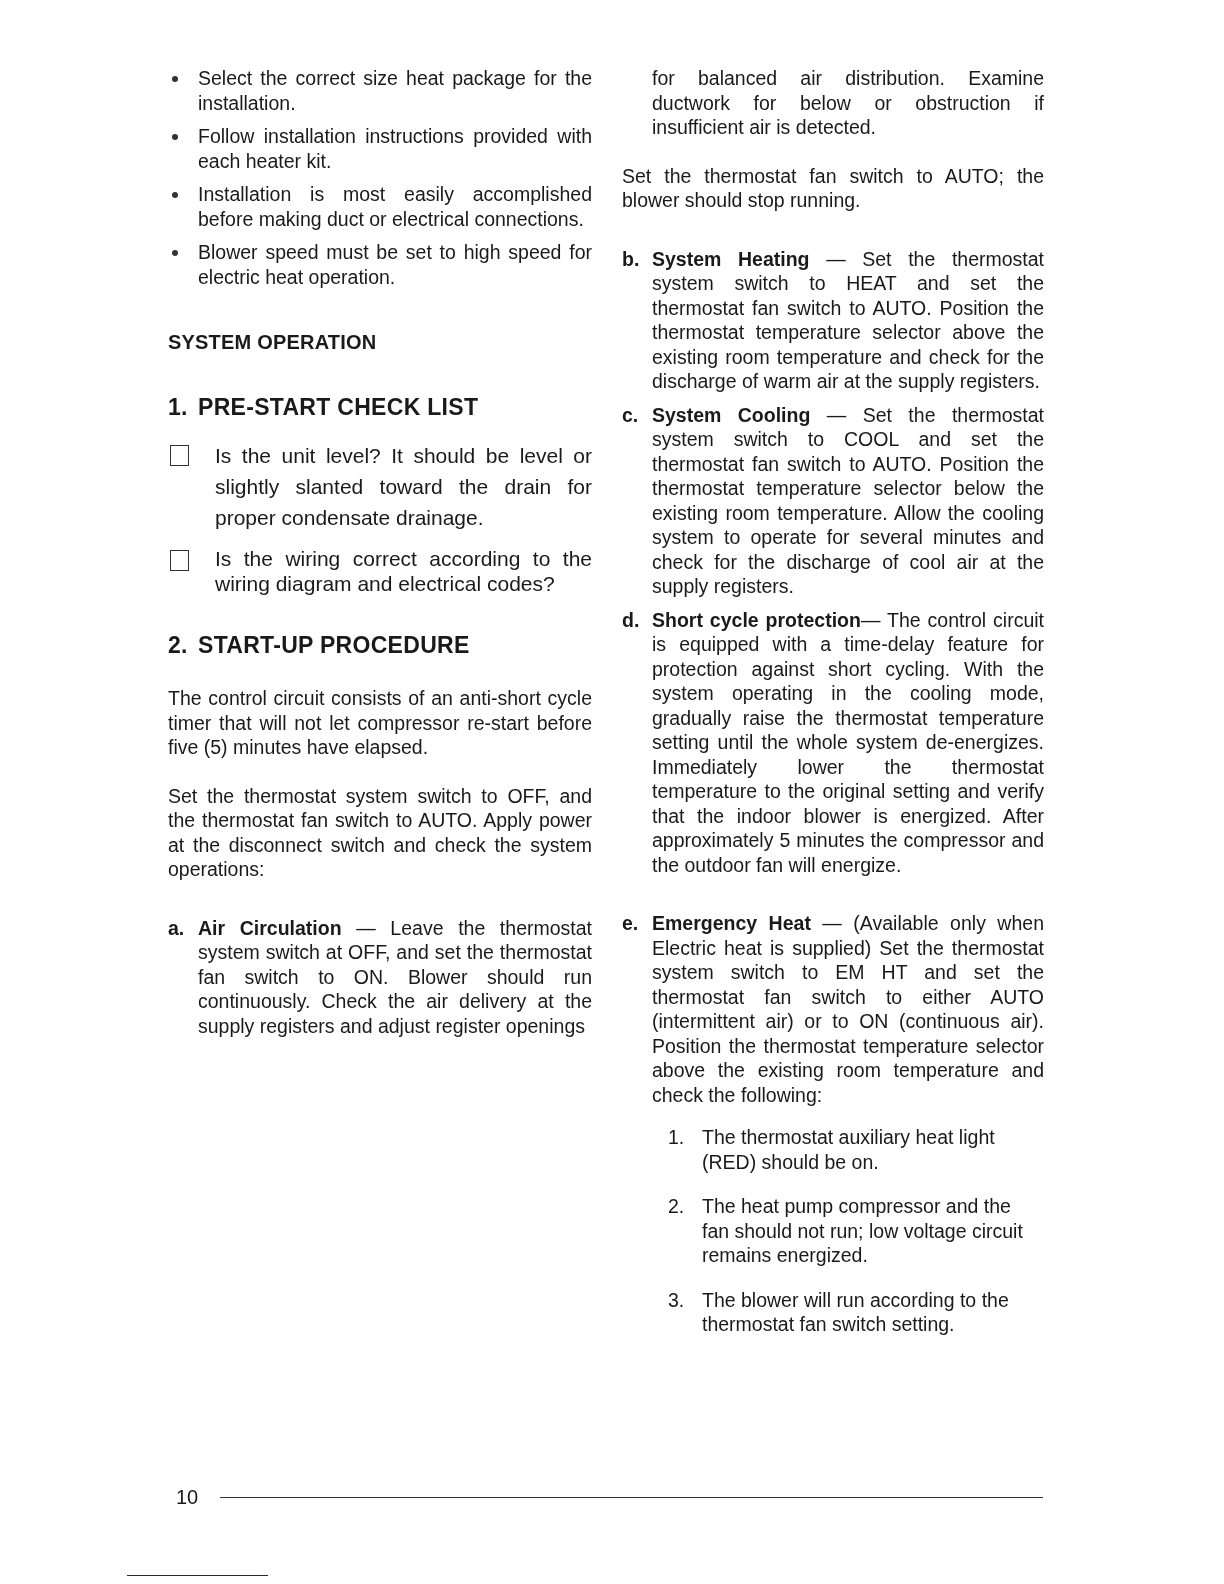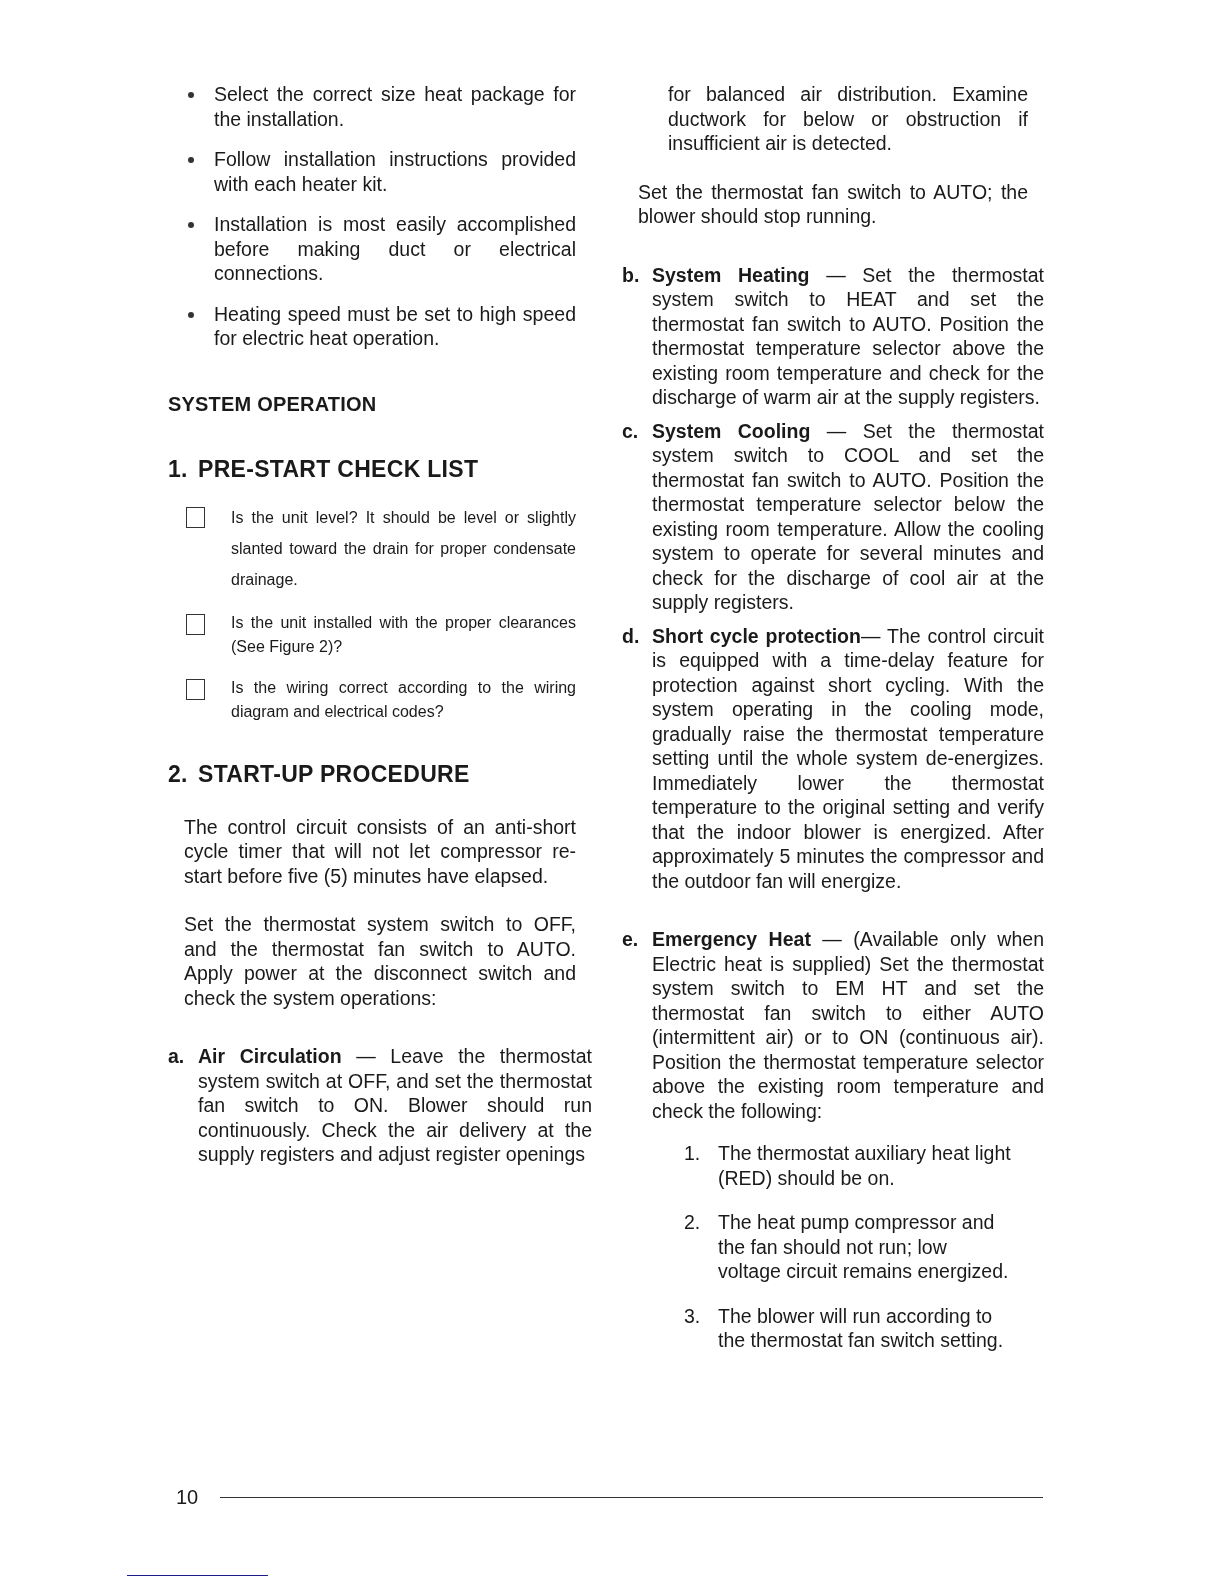--- a/index.html
+++ b/index.html
@@ -3,21 +3,21 @@
 <meta charset="utf-8">
 <style>
   html, body { margin: 0; padding: 0; background: #ffffff; }
   body {
     width: 1224px; height: 1584px; position: relative; overflow: hidden;
     font-family: "Liberation Sans", sans-serif; color: #1a1a1a;
   }
   .col { position: absolute; top: 66px; }
   .col-left { left: 168px; width: 424px; }
   .col-right { left: 622px; width: 422px; }
-  p, li { margin: 16px; }
+  p, li { margin: 0; }
   .body-text {
     font-size: 19.5px; line-height: 24.5px; text-align: justify;
   }
   
   .bullets { list-style: none; padding: 0; margin: 0; }
   .bullets li {
     position: relative; padding-left: 30px; margin-bottom: 9px;
     font-size: 19.5px; line-height: 24.5px; text-align: justify;
   }
   .bullet-dot {
@@ -31,21 +31,21 @@
   .sub-title {
     font-weight: bold; font-size: 23px; letter-spacing: 0.3px;
     margin-top: 34px;
   }
   .sub-title .num { display: inline-block; width: 30px; }
   .para { margin-top: 24px; }
   
   .checklist { list-style: none; padding: 0; margin: 0; }
   .checklist li {
     position: relative; padding-left: 47px; margin-top: 0;
-    font-size: 16px; line-height: 24.5px; text-align: justify;
+    font-size: 21px; line-height: 24.5px; text-align: justify;
   }
   .checkbox {
     position: absolute; left: 2px; top: 3px; width: 19px; height: 21px;
     border: 1.5px solid #333; box-sizing: border-box; background: #fff;
   }
   
   .lettered {
     position: relative; padding-left: 30px;
     font-size: 19.5px; line-height: 24.5px; text-align: justify;
   }
@@ -72,33 +72,32 @@
   }
 </style>
 </head>
 <body>
 
 <div class="col col-left">
   <ul class="bullets">
     <li><span class="bullet-dot"></span><span>Select the correct size heat package for the installation.</span></li>
     <li><span class="bullet-dot"></span><span>Follow installation instructions provided with each heater kit.</span></li>
     <li><span class="bullet-dot"></span><span>Installation is most easily accomplished before making duct or electrical connections.</span></li>
-    <li><span class="bullet-dot"></span><span>Heating speed must be set to high speed for electric heat operation.</span></li>
+    <li><span class="bullet-dot"></span><span>Blower speed must be set to high speed for electric heat operation.</span></li>
   </ul>
 
   <h1 class="sec-title">SYSTEM OPERATION</h1>
 
   <h2 class="sub-title" style="margin-top:40px;">
     <span class="num">1.</span><span>PRE-START CHECK LIST</span>
   </h2>
 
 
   <ul class="checklist">
     <li style="margin-top:0; line-height:31px;"><span class="checkbox" style="top:5px;"></span><span>Is the unit level? It should be level or slightly slanted toward the drain for proper condensate drainage.</span></li>
-    <li style="margin-top:10px;"><span class="checkbox"></span><span>Is the unit installed with the proper clearances (See Figure 2)?</span></li>
     <li style="margin-top:14px;"><span class="checkbox"></span><span>Is the wiring correct according to the wiring diagram and electrical codes?</span></li>
   </ul>
 
   <h2 class="sub-title" style="margin-top:36px;">
     <span class="num">2.</span><span>START-UP PROCEDURE</span>
   </h2>
 
   <p class="body-text para" style="margin-top:27px;">The control circuit consists of an anti-short cycle timer that will not let compressor re-start before five (5) minutes have elapsed.</p>
   <p class="body-text para">Set the thermostat system switch to OFF, and the thermostat fan switch to AUTO. Apply power at the disconnect switch and check the system operations:</p>
 

